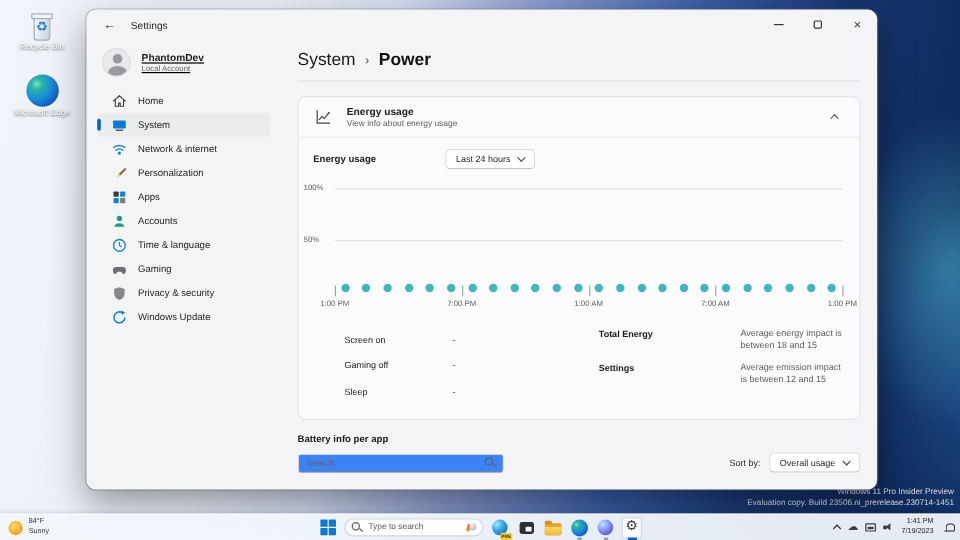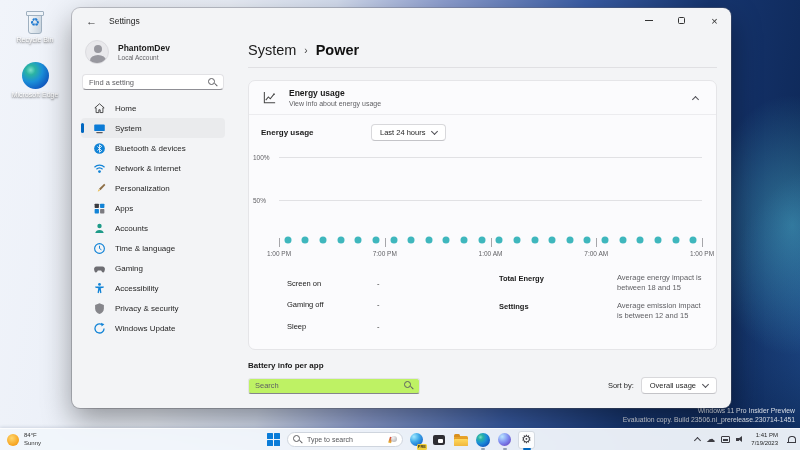--- a/index.html
+++ b/index.html
@@ -36,21 +36,21 @@
   .win-controls { position:absolute; top:0; right:0; display:flex; }
   .wc { width:33px; height:25px; display:flex; align-items:center; justify-content:center; color:#333; }
   .wc-min i { display:block; width:8px; height:1px; background:#333; }
   .wc-max i { display:block; width:7px; height:7px; border:1px solid #333; border-radius:1.5px; }
   .wc-close { font-size:11px; }
 
   .win-body { position:absolute; top:26px; bottom:0; left:0; right:0; display:flex; }
 
   
   .sidebar { flex:0 0 162px; padding:2px 8px 0 8px; }
-  .account { display:flex; align-items:center; gap:9px; padding:4px 0 10px 5px; }
+  .account { display:flex; align-items:center; gap:9px; padding:4px 0 10px 5px;text-decoration:underline; }
   .avatar { width:24px; height:24px; border-radius:50%; background:#e9e9ec; position:relative; overflow:hidden; border:1px solid #dcdce0; }
   .avatar::before { content:""; position:absolute; left:8px; top:4px; width:8px; height:8px; border-radius:50%; background:#98989f; }
   .avatar::after { content:""; position:absolute; left:4px; top:14px; width:16px; height:11px; border-radius:50% 50% 0 0; background:#98989f; }
   .acc-name { font-size:8.5px; font-weight:bold; color:#1a1a1a; }
   .acc-type { font-size:6.5px; color:#5f5f63; margin-top:1px; }
   .find { height:16px; background:#fff; border:1px solid #e2e2e5; border-bottom-color:#8f8f95; border-radius:4px;
     display:flex; align-items:center; padding:0 6px; margin:0 2px 8px 2px; }
   .find input { flex:1; border:none; outline:none; background:transparent; font-size:7.5px; color:#333; font-family:inherit; }
   .find input::placeholder { color:#5f5f63; }
   .mag { position:relative; width:9px; height:9px; flex:0 0 9px; }
@@ -98,21 +98,21 @@
   .srow { display:flex; align-items:center; height:21.5px; font-size:7.5px; }
   .srow .lab { width:90px; font-weight:normal; color:#1a1a1a; }
   .srow .val { color:#333; }
   .stat-right { flex:1; display:flex; flex-direction:column; gap:7px; }
   .srow2 { display:flex; align-items:flex-start; font-size:7.5px; }
   .srow2 .lab { width:118px; font-weight:bold; color:#1a1a1a; padding-top:1px; }
   .srow2 .val { flex:1; color:#5f5f63; line-height:1.4; }
 
   .batt-head { margin-top:11px; font-size:8px; font-weight:bold; color:#1a1a1a; }
   .batt-row { margin-top:7px; display:flex; align-items:center; }
-  .batt-search { width:172px; height:16px; background:#bef264; border:1px solid #e3e3e6; border-bottom-color:#85858b;
+  .batt-search { width:172px; height:16px; background:#3b82f6; border:1px solid #e3e3e6; border-bottom-color:#85858b;
     border-radius:3px; display:flex; align-items:center; padding:0 6px; }
   .batt-search input { flex:1; border:none; outline:none; background:transparent; font-size:7.5px; color:#333; font-family:inherit; }
   .batt-search input::placeholder { color:#5f5f63; }
   .batt-right { margin-left:auto; display:flex; align-items:center; gap:7px; }
   .sort-label { font-size:7.5px; color:#1f1f1f; }
 
   
   .taskbar { position:absolute; left:0; right:0; bottom:0; height:22px; background:rgba(241,245,251,.95);
     border-top:1px solid rgba(255,255,255,.7); box-shadow:0 -1px 3px rgba(30,50,90,.15); }
   .tb-widgets { position:absolute; left:7px; top:0; bottom:0; display:flex; align-items:center; gap:5px; }
@@ -195,50 +195,37 @@
 
   <div class="win-body">
     <div class="sidebar">
       <div class="account">
         <span class="avatar"></span>
         <span>
           <div class="acc-name">PhantomDev</div>
           <div class="acc-type">Local Account</div>
         </span>
       </div>
-      <div class="find">
-        <input placeholder="Find a setting" style="">
-        <span class="mag"></span>
-      </div>
       <div class="nav" id="nav-list">
           <div class="nav-item">
             <span class="nicon">
               <svg viewBox="0 0 16 16" width="13" height="13">
                 <path d="M8 2.2 2.3 7.2h1.5V13h3.4V9.6h1.6V13h3.4V7.2h1.5z" fill="none" stroke="#3a3a3a" stroke-width="1.1"></path>
               </svg>
             </span>
             <span>Home</span>
           </div>
           <div class="nav-item selected">
             <span class="nicon">
               <svg viewBox="0 0 16 16" width="13" height="13">
                 <rect x="1.5" y="3" width="13" height="8.2" rx="1.2" fill="#0b7bd6"></rect>
                 <rect x="4" y="12.3" width="8" height="1.4" rx="0.7" fill="#5a5a5e"></rect>
               </svg>
             </span>
             <span>System</span>
-          </div>
-          <div class="nav-item">
-            <span class="nicon">
-              <svg viewBox="0 0 16 16" width="13" height="13">
-                <circle cx="8" cy="8" r="6.6" fill="#1183d6"></circle>
-                <path d="M5.4 5.4l5.2 5.2L8 12.6V3.4l2.6 2L5.4 10.6" fill="none" stroke="#fff" stroke-width="1"></path>
-              </svg>
-            </span>
-            <span>Bluetooth &amp; devices</span>
           </div>
           <div class="nav-item">
             <span class="nicon">
               <svg viewBox="0 0 16 16" width="13" height="13">
                 <path d="M1.8 6.4a9 9 0 0 1 12.4 0" fill="none" stroke="#1183d6" stroke-width="1.5"></path>
                 <path d="M4.2 9a5.6 5.6 0 0 1 7.6 0" fill="none" stroke="#1183d6" stroke-width="1.5"></path>
                 <circle cx="8" cy="11.8" r="1.7" fill="#1183d6"></circle>
               </svg>
             </span>
             <span>Network &amp; internet</span>
@@ -281,29 +268,20 @@
             </span>
             <span>Time &amp; language</span>
           </div>
           <div class="nav-item">
             <span class="nicon">
               <svg viewBox="0 0 16 16" width="13" height="13">
                 <path d="M4.4 5.6h7.2a3.1 3.1 0 0 1 3 3.9l-.5 2a1.7 1.7 0 0 1-3.1.5l-1-1.6H6l-1 1.6a1.7 1.7 0 0 1-3.1-.5l-.5-2a3.1 3.1 0 0 1 3-3.9z" fill="#6d6d72"></path>
               </svg>
             </span>
             <span>Gaming</span>
-          </div>
-          <div class="nav-item">
-            <span class="nicon">
-              <svg viewBox="0 0 16 16" width="13" height="13">
-                <circle cx="8" cy="3" r="1.7" fill="#1183d6"></circle>
-                <path d="M2.6 5.6h10.8l-.4 1.5-3.5.7.9 5.5-1.5.5-.9-4.3-.9 4.3-1.5-.5.9-5.5-3.5-.7z" fill="#1183d6"></path>
-              </svg>
-            </span>
-            <span>Accessibility</span>
           </div>
           <div class="nav-item">
             <span class="nicon">
               <svg viewBox="0 0 16 16" width="13" height="13">
                 <path d="M8 1.6 13.4 3.6V8c0 3.4-2.4 5.7-5.4 6.8C5 13.7 2.6 11.4 2.6 8V3.6z" fill="#86868b"></path>
               </svg>
             </span>
             <span>Privacy &amp; security</span>
           </div>
           <div class="nav-item">

